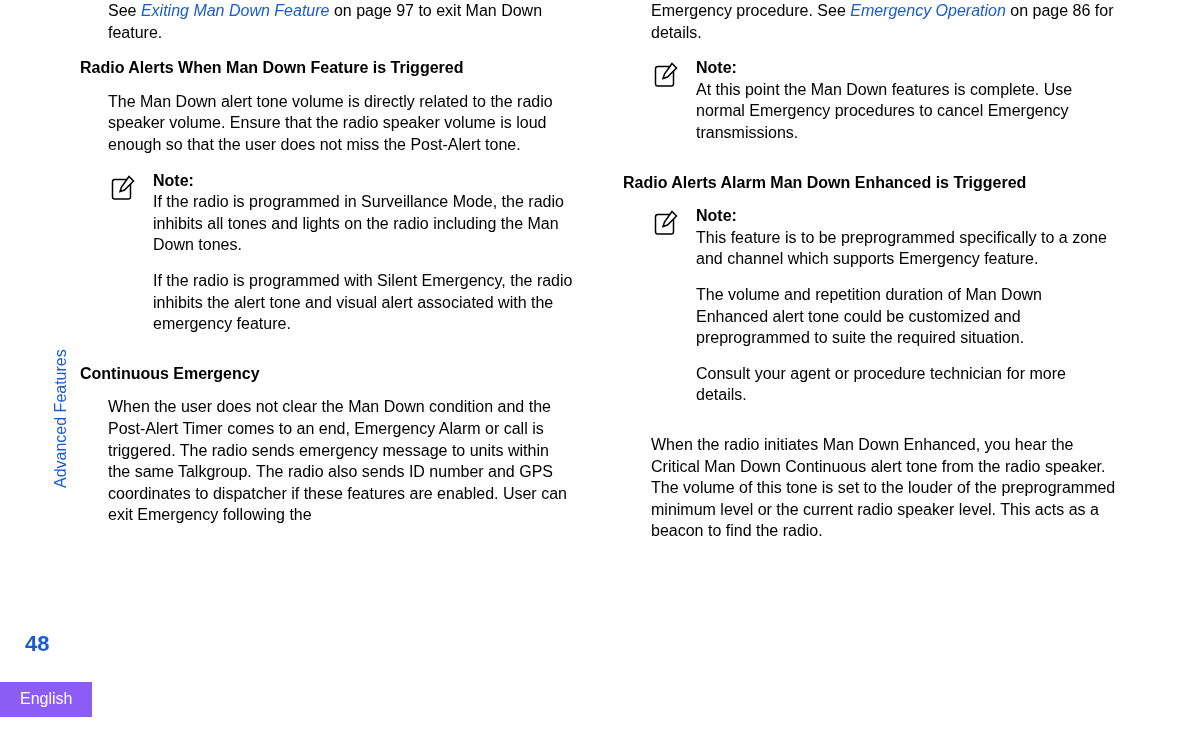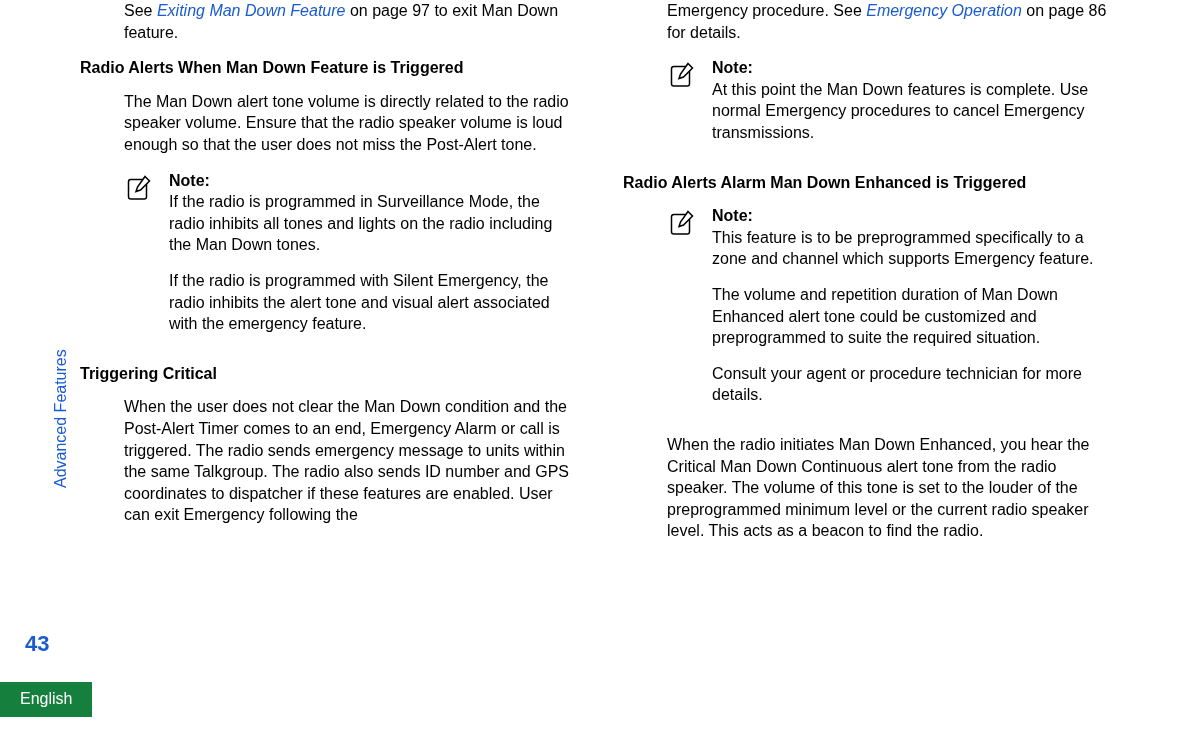--- a/index.html
+++ b/index.html
@@ -42,40 +42,40 @@
     left: 25px;
     top: 629px;
     color: #1a5bd0;
     font-size: 22px;
     font-weight: bold;
   }
   .lang-tag {
     position: absolute;
     left: 0;
     top: 682px;
-    background: #15803d;
+    background: #8b5cf6;
     color: #fff;
     padding: 6px 20px 7px 20px;
     font-size: 16px;
   }
   .columns {
     position: absolute;
     left: 80px;
     top: 0;
     width: 1070px;
     height: 680px;
     display: flex;
     gap: 48px;
     box-sizing: border-box;
   }
   .col {
     width: 495px;
     box-sizing: border-box;
   }
-  .indent1 { margin-left: 44px; }
+  .indent1 { margin-left: 28px; }
   .block { margin-bottom: 14px; }
   .heading {
     font-weight: bold;
     margin-bottom: 12px;
   }
   .link {
     color: #1a5bd0;
     font-style: italic;
   }
   .note-row {
@@ -93,21 +93,21 @@
   .note-icon svg { width: 30px; height: 30px; display:block; }
   .note-body { flex: 1; }
   .note-title { font-weight: bold; }
 </style>
 </head>
 <body>
 <div class="page">
 
 <div class="sidebar">
   <div class="sidebar-label">Advanced Features</div>
-  <div class="page-number">43</div>
+  <div class="page-number">48</div>
   <div class="lang-tag">English</div>
 </div>
 
 <div class="columns">
 
   <div class="col">
 
     <div class="block indent1">
       <span>See </span><span class="link">Exiting Man Down Feature</span><span> on page 97 to exit Man Down feature.</span>
     </div>
@@ -123,21 +123,21 @@
           <path d="M28 6 L34 12 L22 24 L16 26 L18 20 Z" fill="#fff"></path>
         </svg>
       </div>
       <div class="note-body">
         <div class="note-title">Note:</div>
         <div class="block">If the radio is programmed in Surveillance Mode, the radio inhibits all tones and lights on the radio including the Man Down tones.</div>
         <div class="block">If the radio is programmed with Silent Emergency, the radio inhibits the alert tone and visual alert associated with the emergency feature.</div>
       </div>
     </div>
 
-    <div class="heading">Triggering Critical</div>
+    <div class="heading">Continuous Emergency</div>
 
     <div class="block indent1">When the user does not clear the Man Down condition and the Post-Alert Timer comes to an end, Emergency Alarm or call is triggered. The radio sends emergency message to units within the same Talkgroup. The radio also sends ID number and GPS coordinates to dispatcher if these features are enabled. User can exit Emergency following the</div>
 
   </div>
 
   <div class="col">
 
     <div class="block indent1">
       <span>Emergency procedure. See </span><span class="link">Emergency Operation</span><span> on page 86 for details.</span>
     </div>

